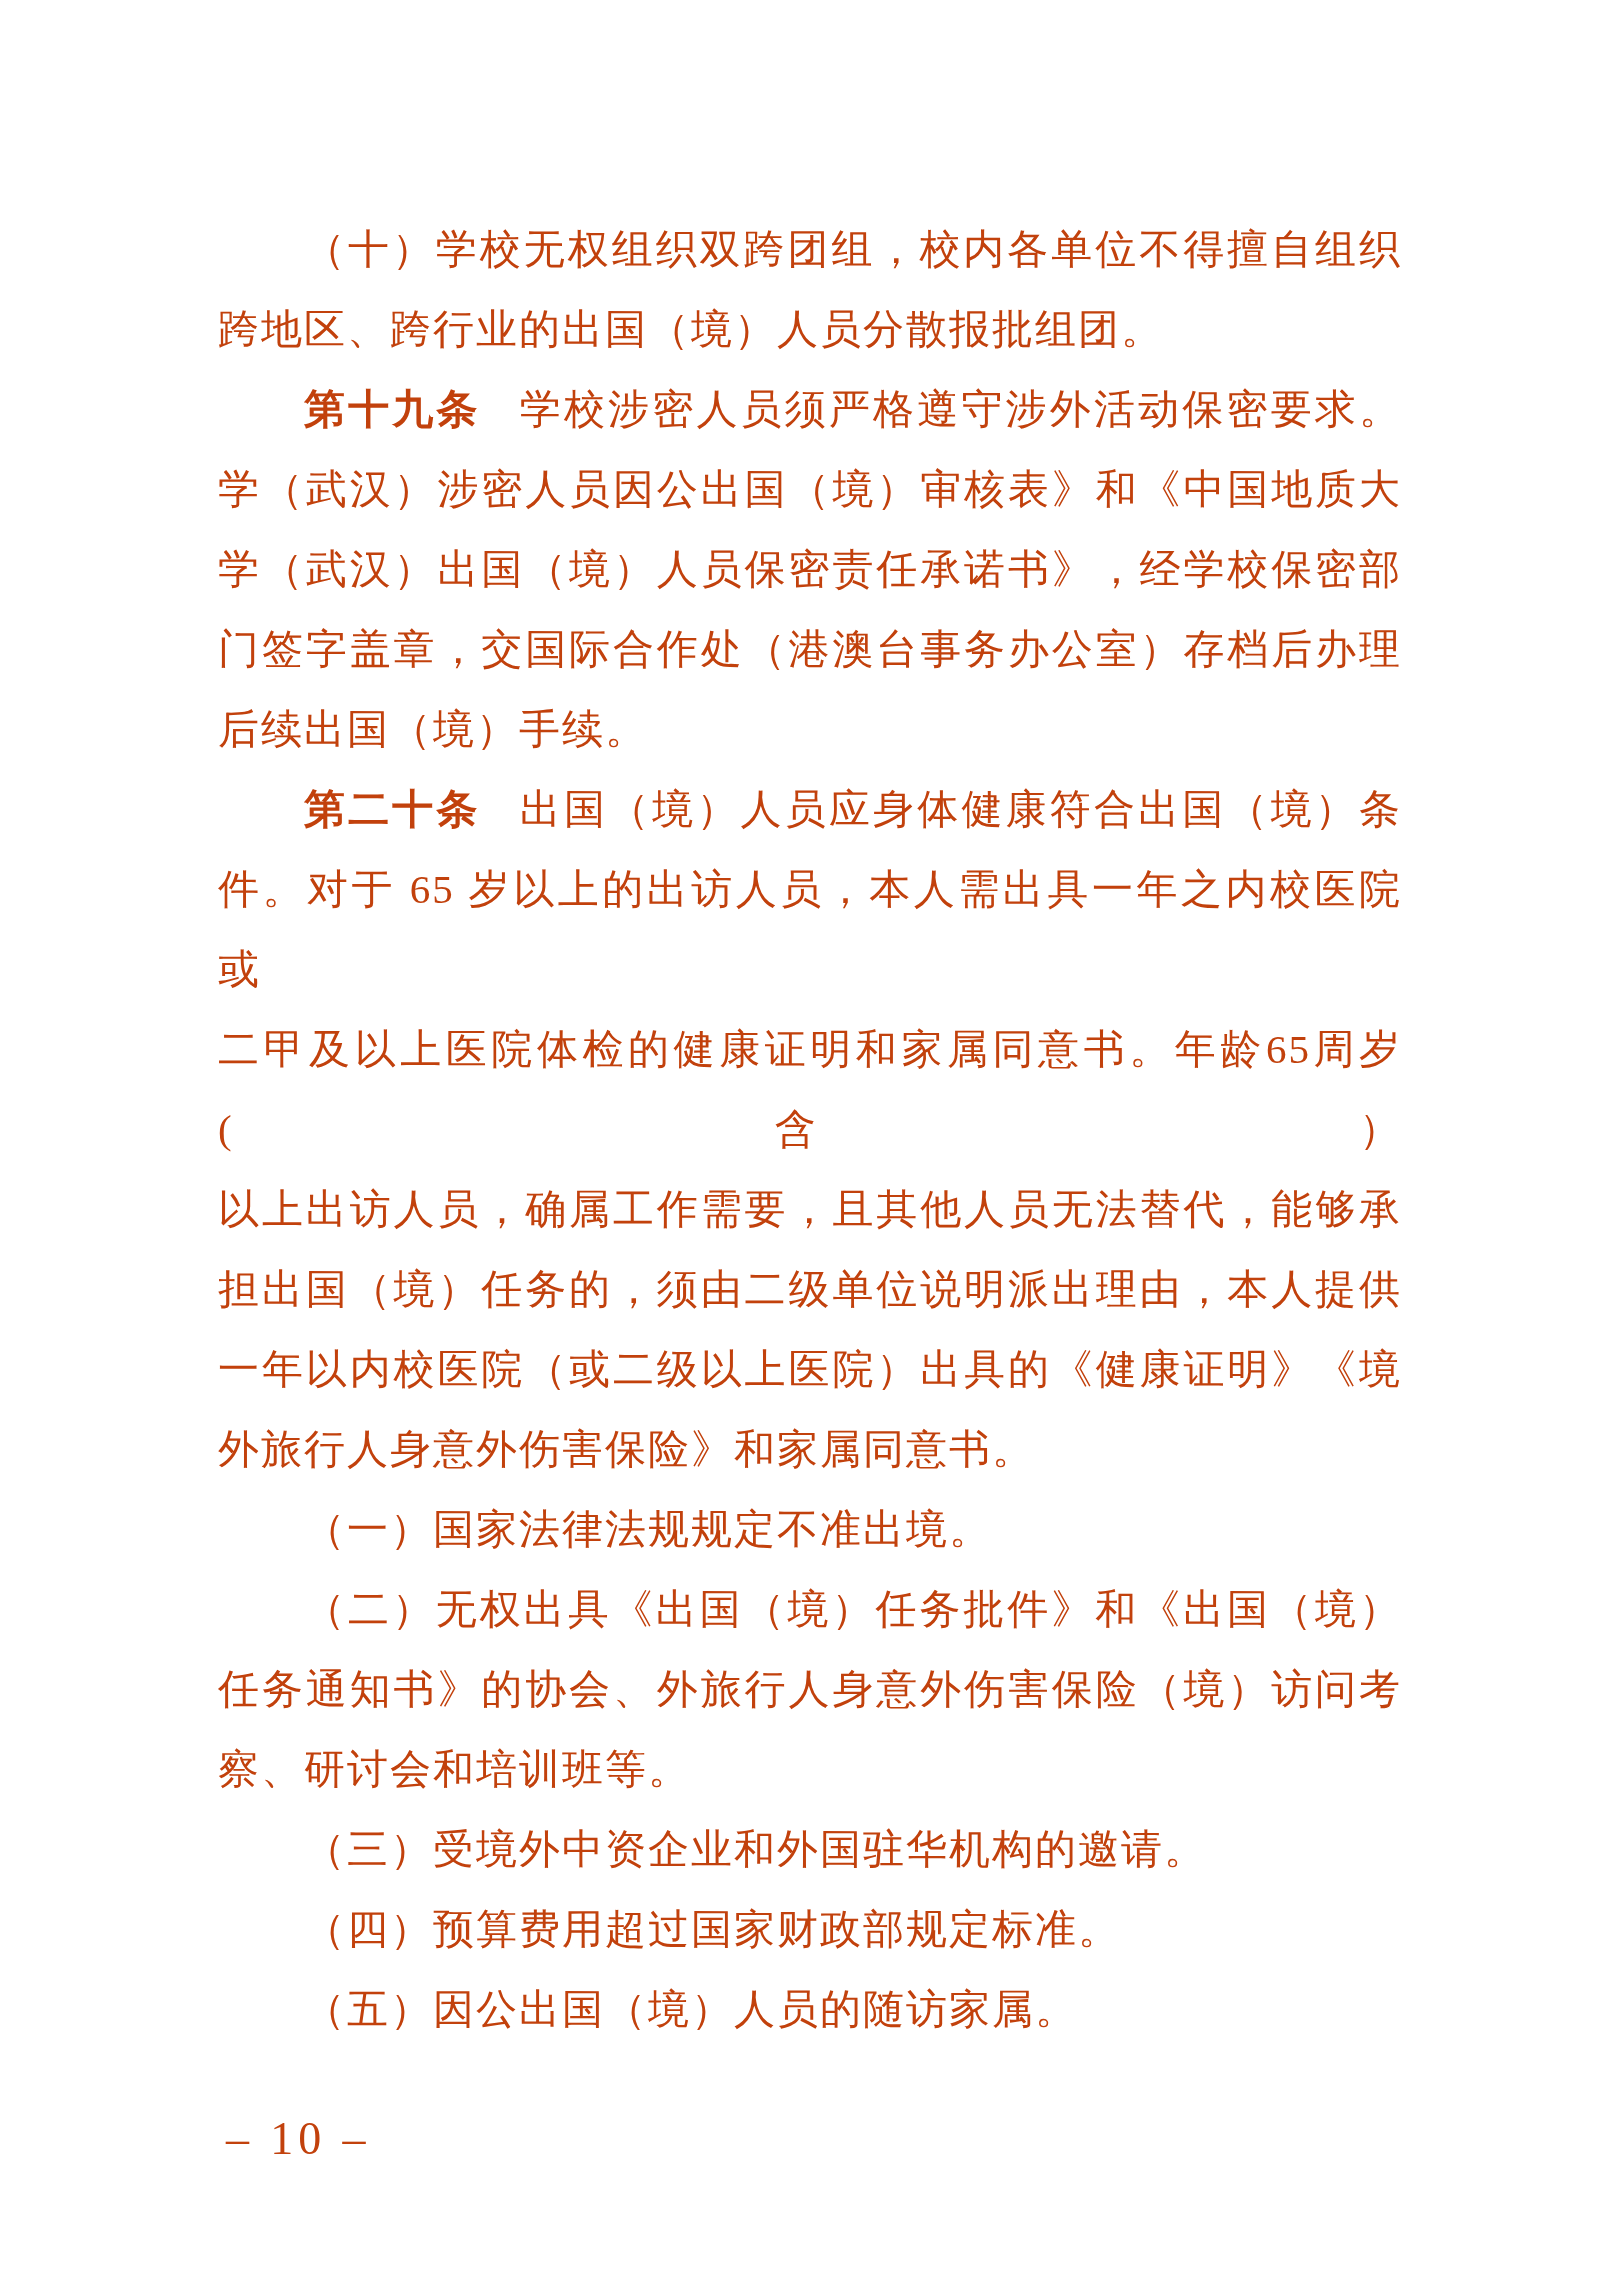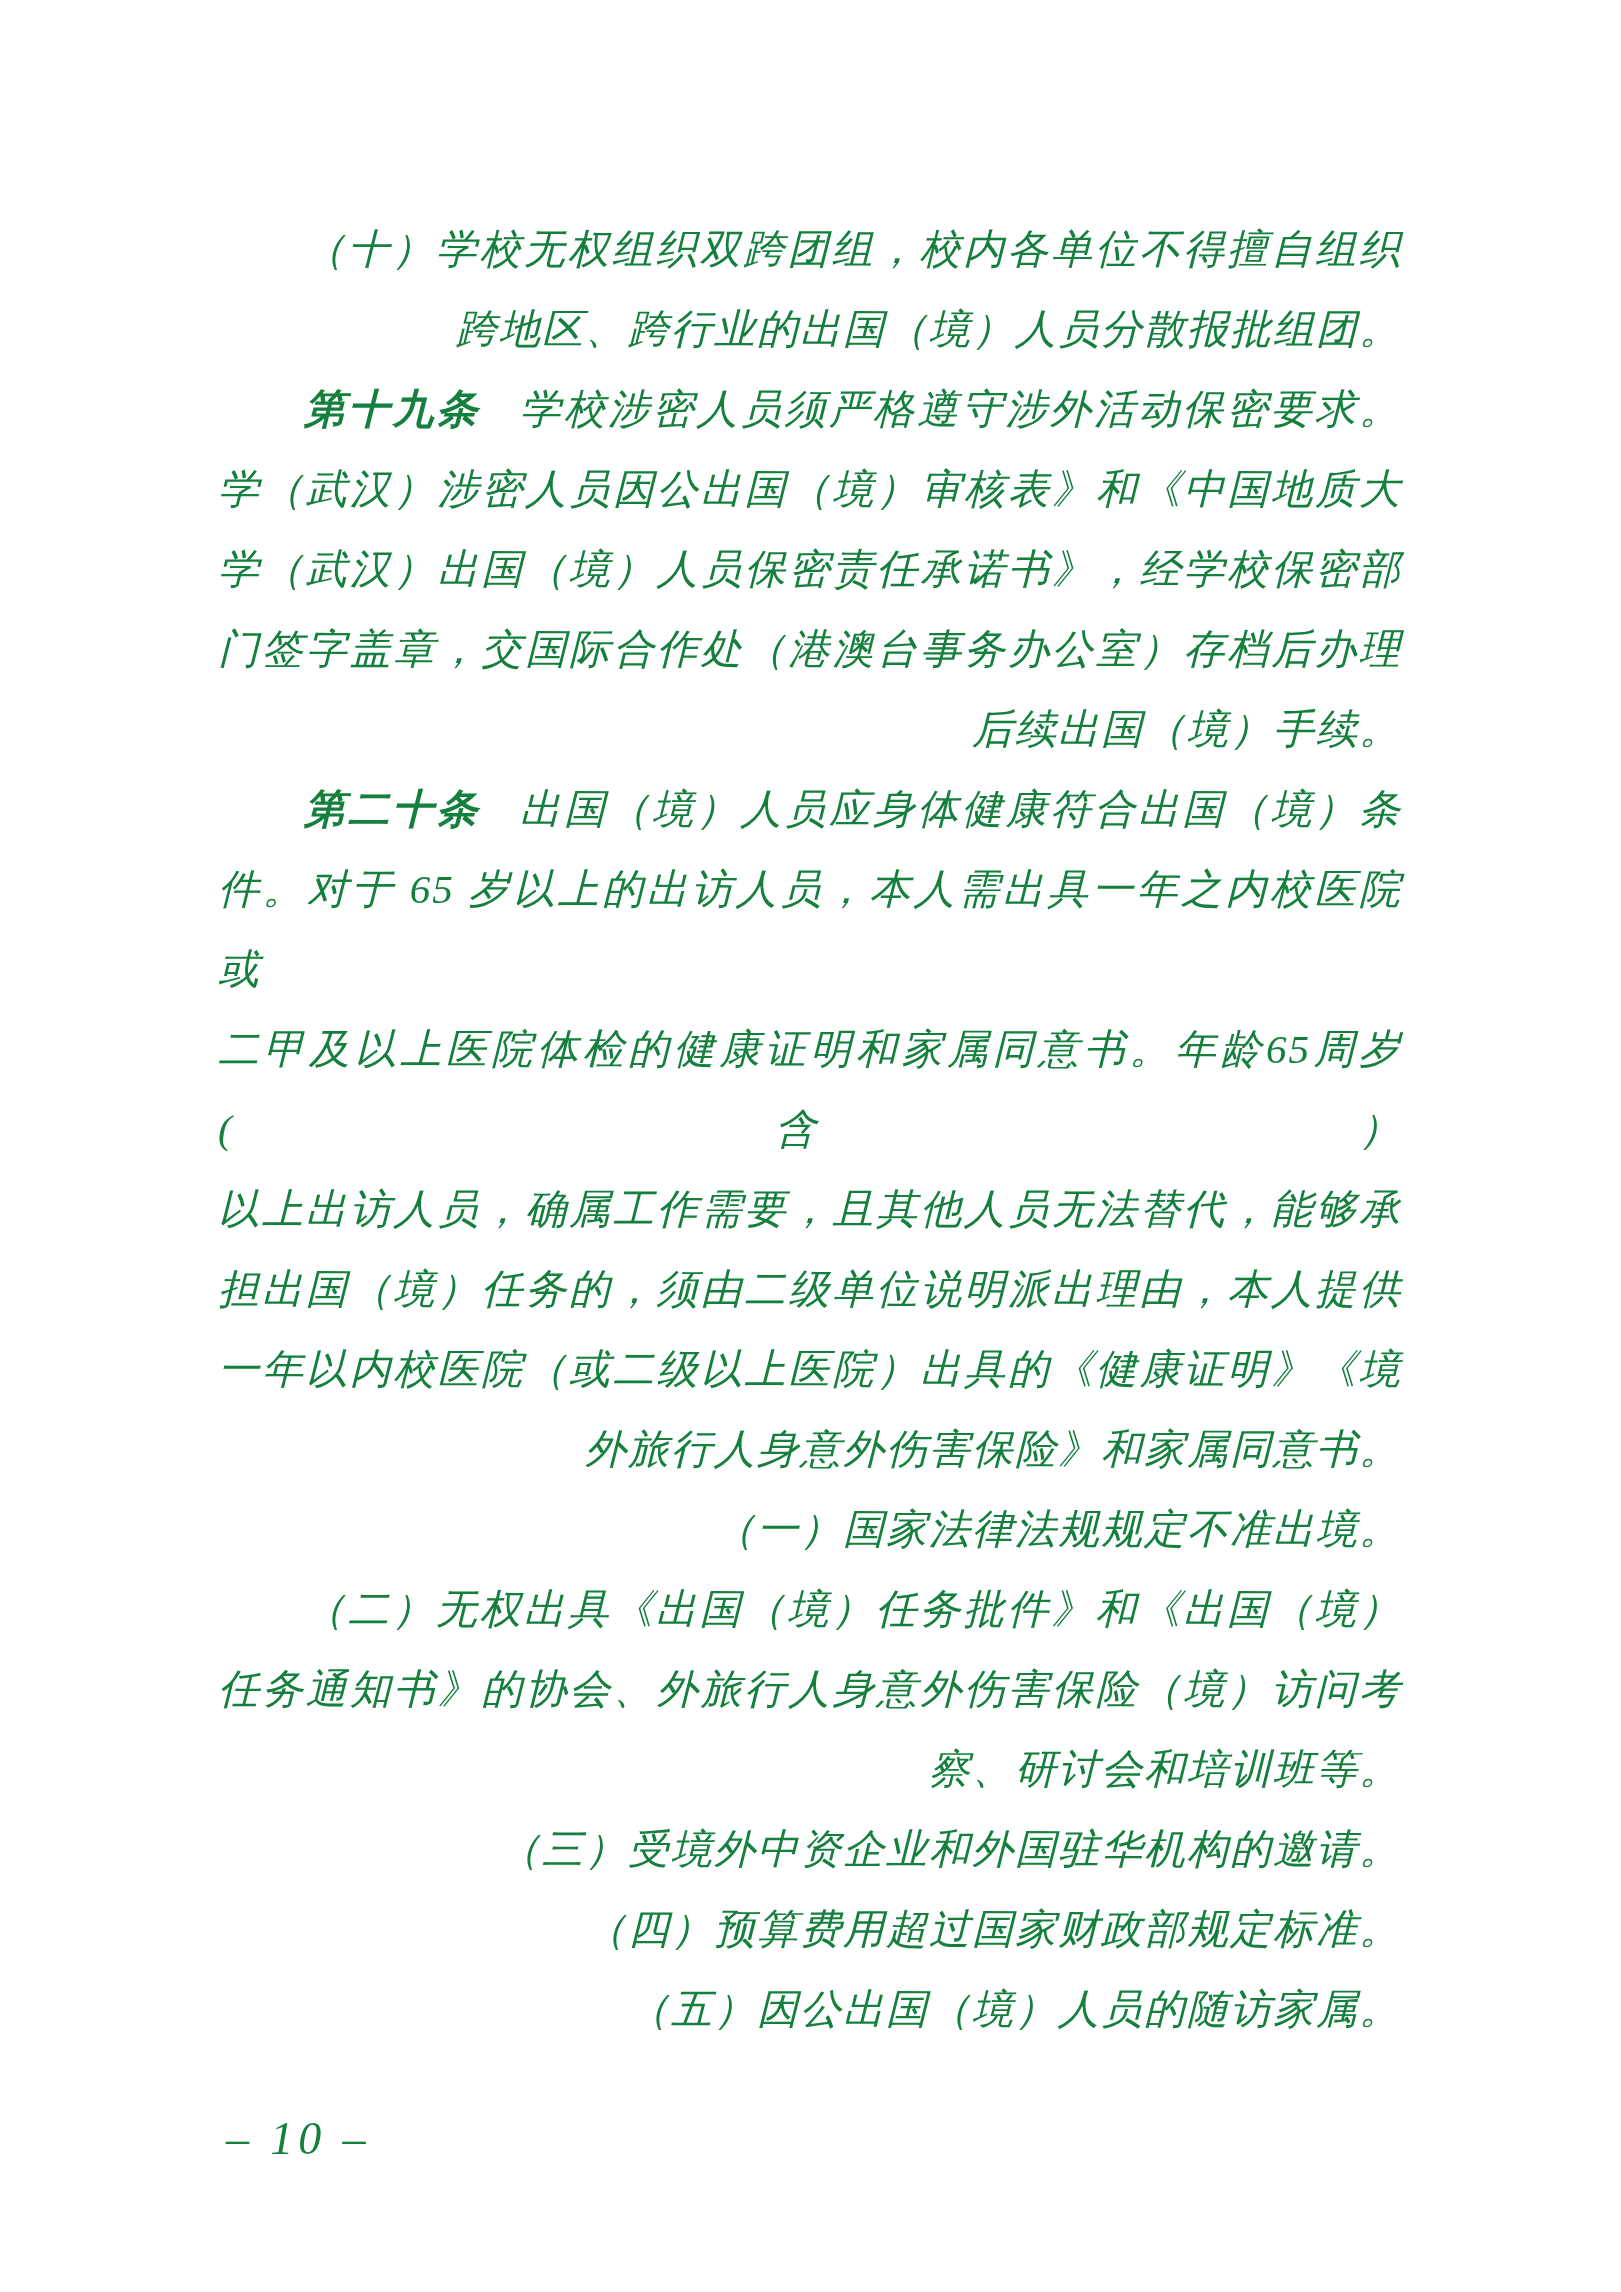--- a/index.html
+++ b/index.html
@@ -5,37 +5,36 @@
   html, body {
     margin: 0;
     padding: 0;
     background: #ffffff;
   }
   .page {
     position: relative;
     width: 1621px;
     height: 2293px;
     background: #ffffff;
-    color: #15803d;
+    color: #c2410c;
     font-family: "Liberation Serif", "DejaVu Serif", serif;
     overflow: hidden;
-    font-style: italic;
   }
   .text-block {
     position: absolute;
     left: 218px;
     top: 209px;
     width: 1184px;
   }
   .line {
     font-size: 41px;
     line-height: 80px;
     letter-spacing: 2px;
     white-space: nowrap;
-    text-align: right;
+    text-align: left;
   }
   .jf {
     white-space: normal;
     text-align: justify;
     text-align-last: justify;
     text-justify: inter-character;
   }
   .indent {
     text-indent: 86px;
   }

